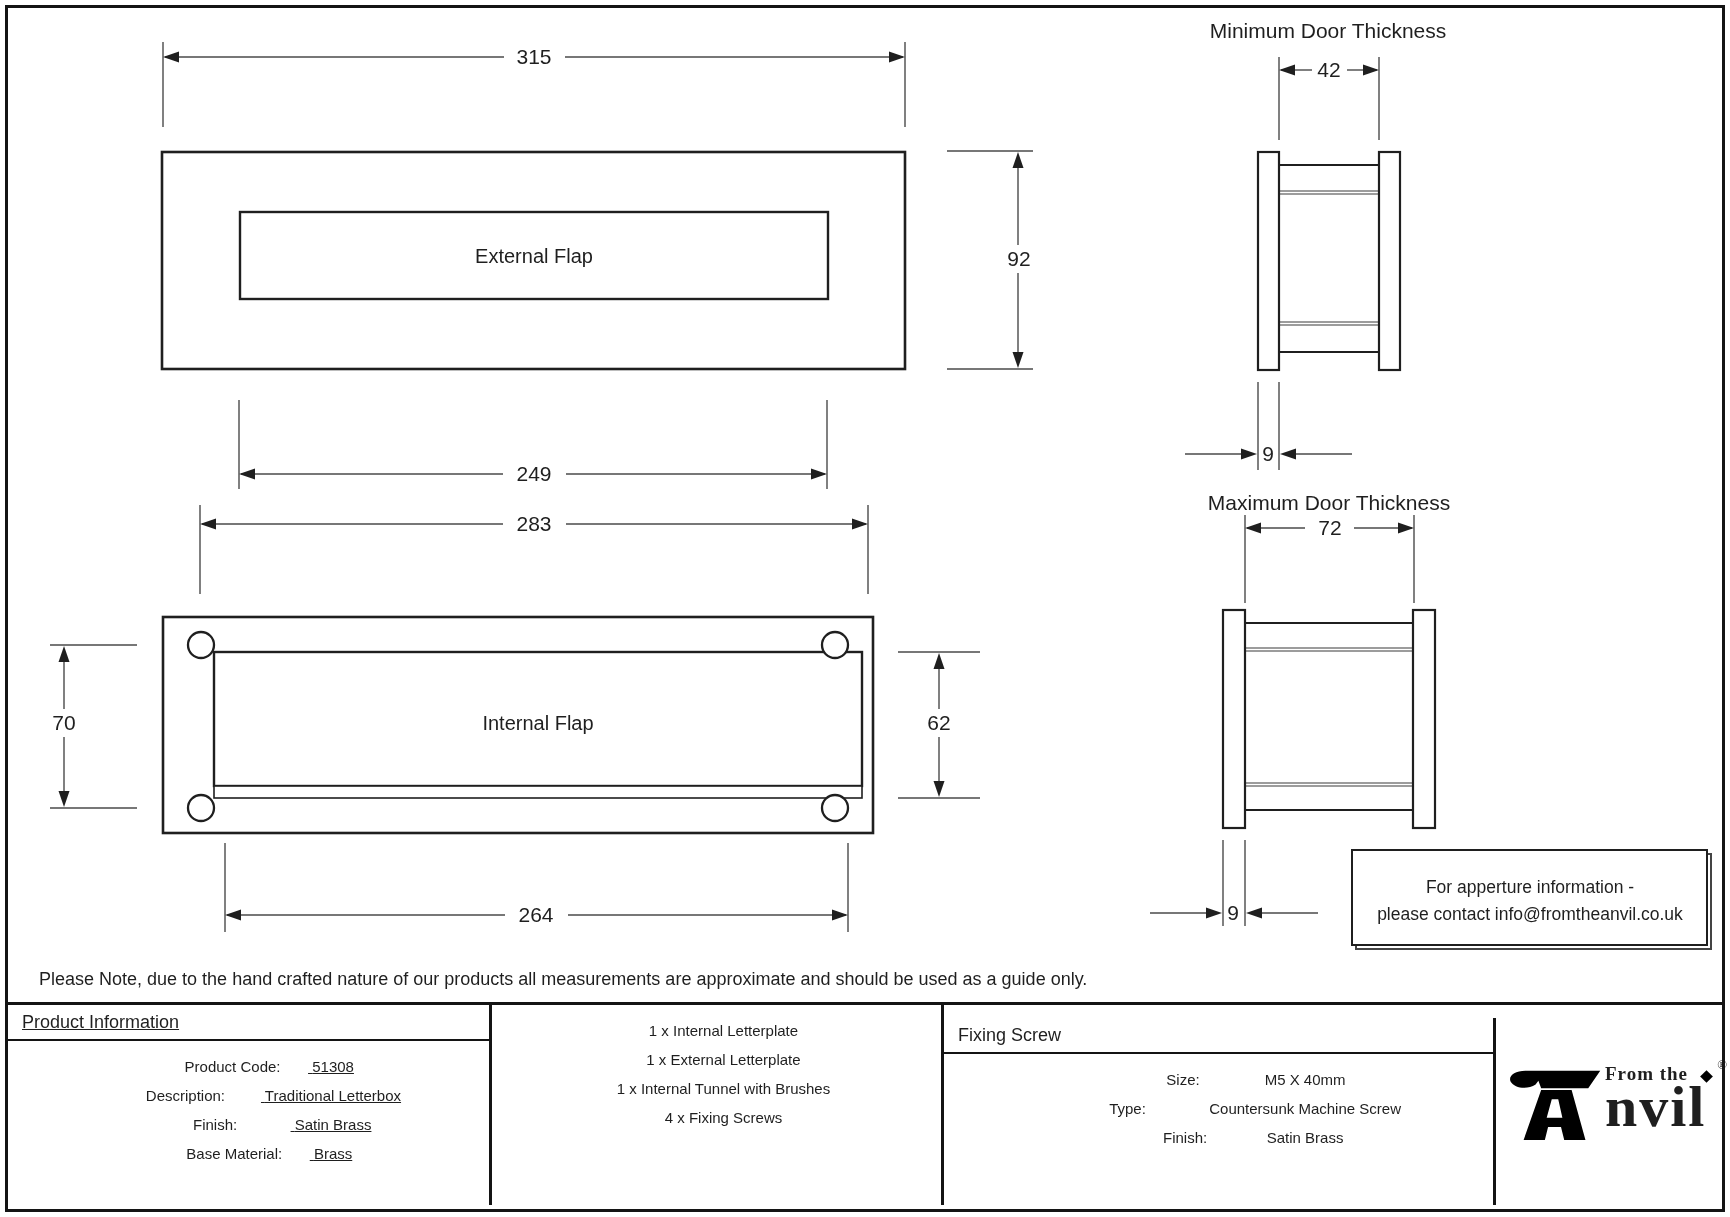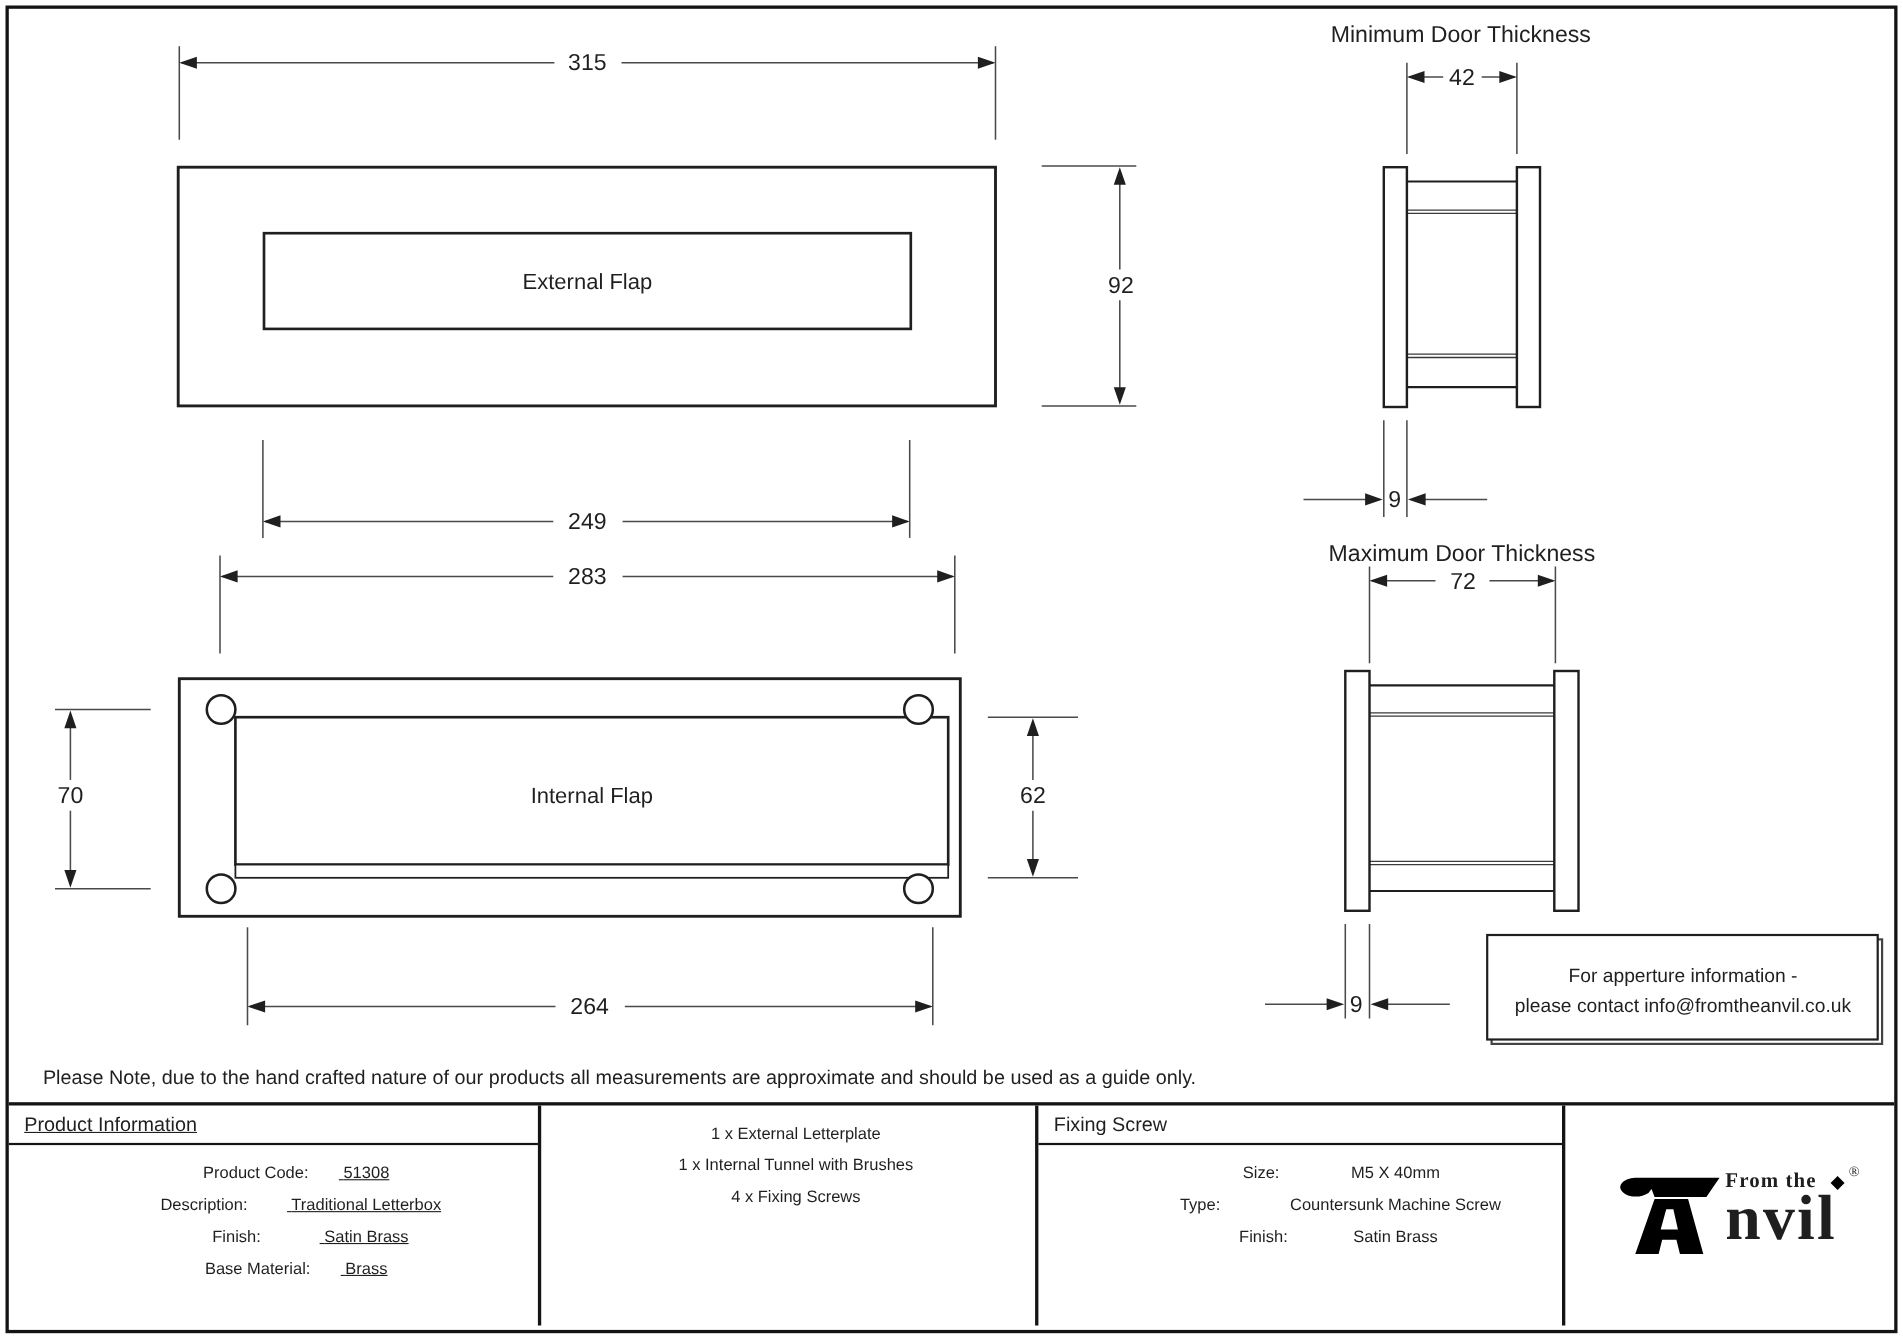--- a/index.html
+++ b/index.html
@@ -28,21 +28,21 @@
   }
   .disclaimer-row{
     height:45px;border-bottom:3px solid #141414;
     display:flex;align-items:center;
     padding-left:31px;font-size:18px;
   }
   .cols{display:flex;height:200px;}
   .col{border-right:3px solid #141414;box-sizing:border-box;}
   .col1{width:484px;text-decoration:underline;}
   .col2{width:452px;}
-  .col3{width:479px;}
+  .col3{width:552px;margin-top:13px;}
   .col4{flex:1;border-right:none;display:flex;align-items:center;justify-content:center;}
   .col-header{
     height:34px;border-bottom:2.5px solid #141414;
     display:flex;align-items:center;padding-left:14px;
     font-size:18px;
   }
   .col-body{padding:11px 0 0 14px;font-size:15px;text-align:center;}
   .trow{height:29px;line-height:29px;white-space:nowrap;}
   .tlabel{display:inline-block;}
   .col1 .tlabel{width:151px;}
@@ -273,20 +273,21 @@
           </div>
           <div class="trow">
             <span class="tlabel">Base Material:</span>
             <span>Brass</span>
           </div>
         </div>
       </div>
 
       <div class="col col2">
         <div class="col-body">
+          <div class="trow">1 x Internal Letterplate</div>
           <div class="trow">1 x External Letterplate</div>
           <div class="trow">1 x Internal Tunnel with Brushes</div>
           <div class="trow">4 x Fixing Screws</div>
         </div>
       </div>
 
       <div class="col col3">
         <div class="col-header">
           <span>Fixing Screw</span>
         </div>

